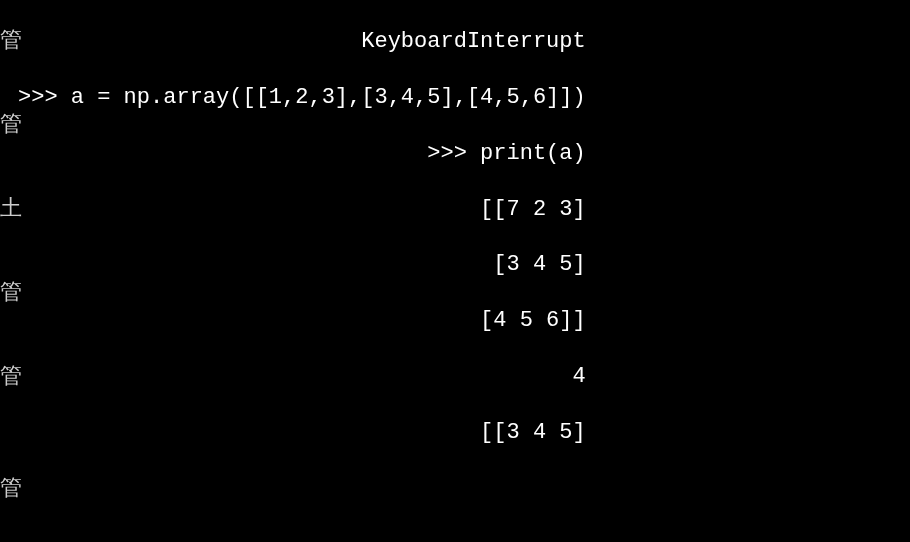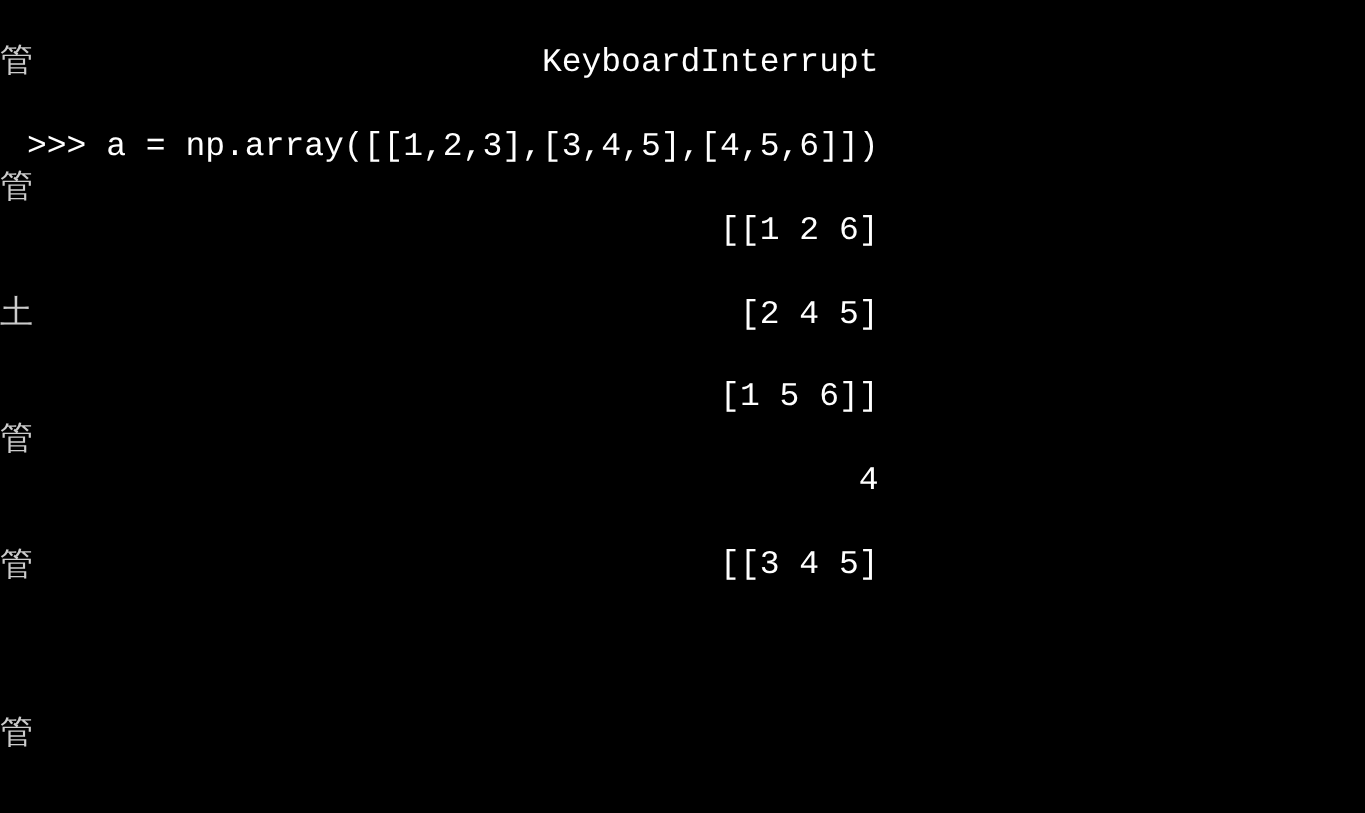--- a/index.html
+++ b/index.html
@@ -37,23 +37,24 @@
     }
   </style>
 </head>
 <body>
 
 
 
 <div class="terminal">
 <span class="line">KeyboardInterrupt</span>
 <span class="line">&gt;&gt;&gt; a = np.array([[1,2,3],[3,4,5],[4,5,6]])</span>
-<span class="line">[[1 2 6]</span>
-<span class="line"> [2 4 5]</span>
-<span class="line"> [1 5 6]]</span>
+<span class="line">&gt;&gt;&gt; print(a)</span>
+<span class="line">[[7 2 3]</span>
+<span class="line"> [3 4 5]</span>
+<span class="line"> [4 5 6]]</span>
 <span class="line">4</span>
 <span class="line">[[3 4 5]</span>
 
 
 
 
 
 
 
 

